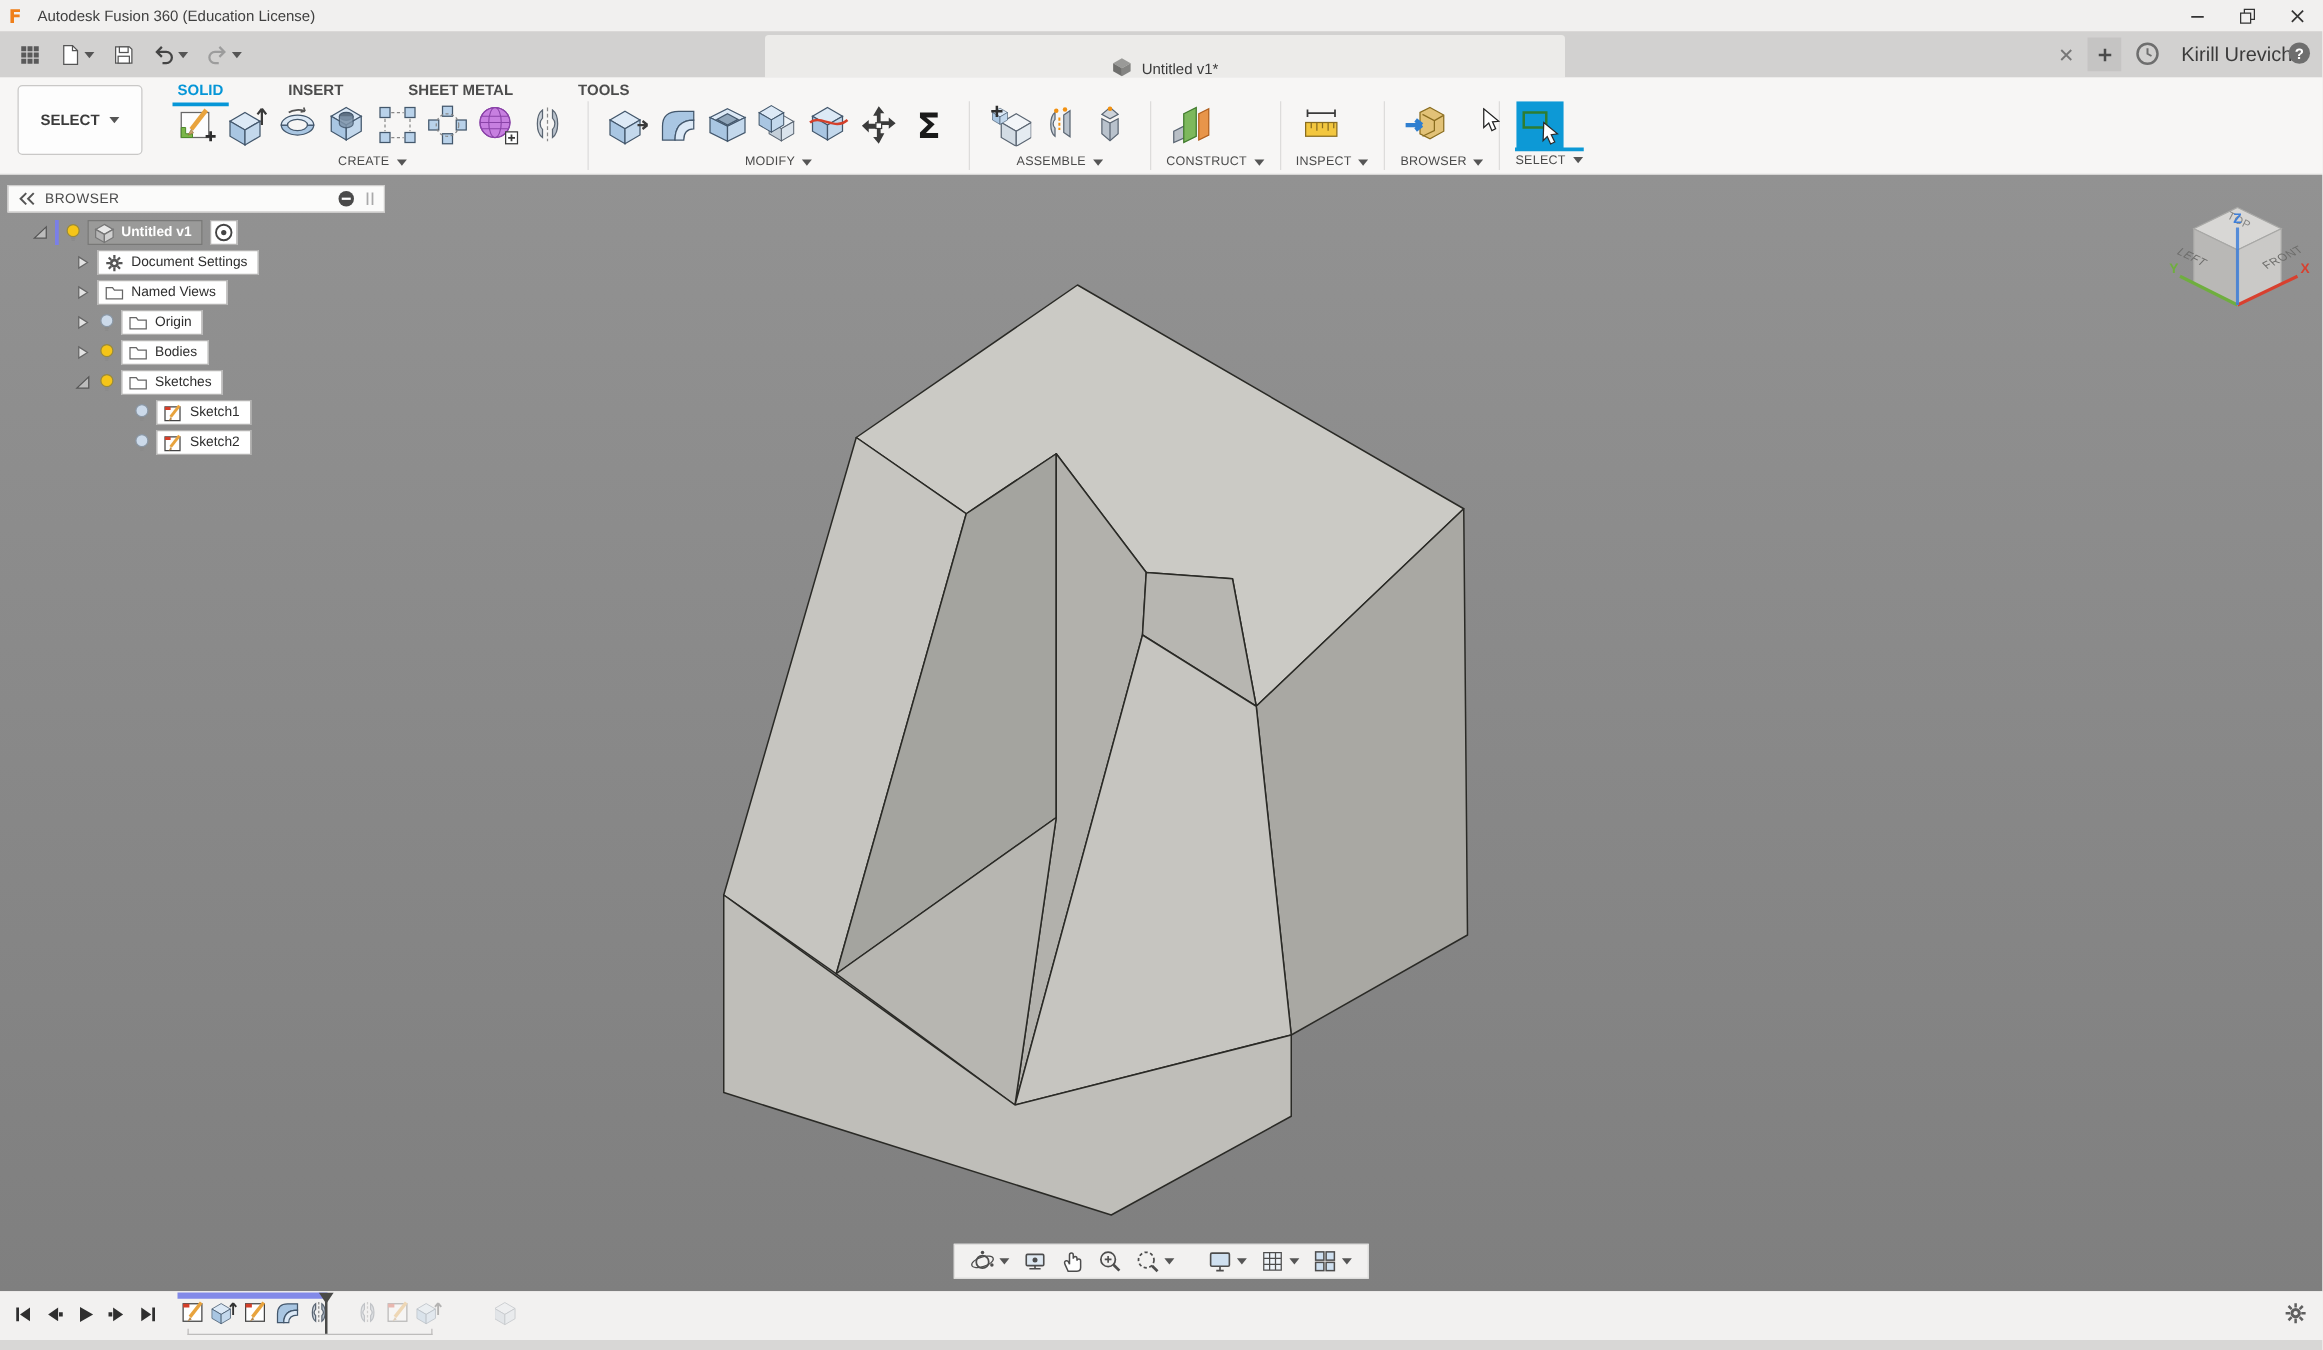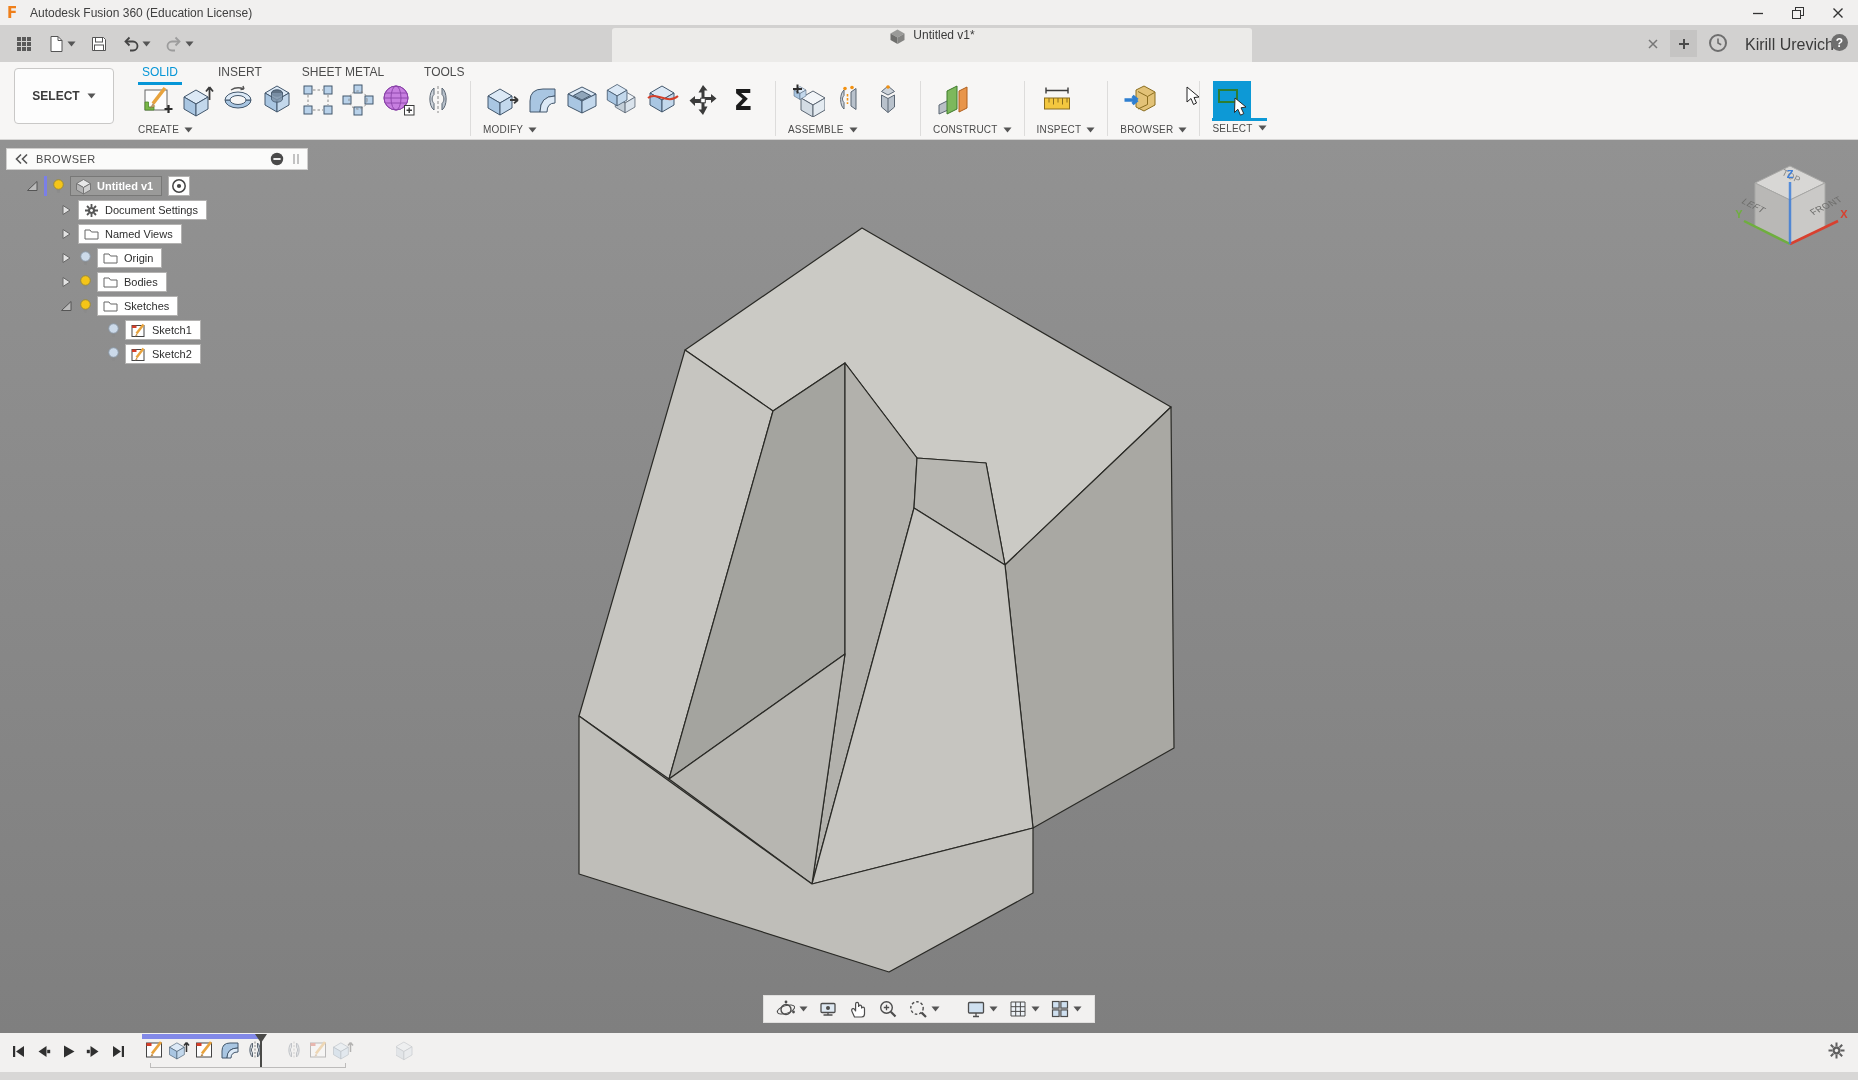--- a/index.html
+++ b/index.html
@@ -11,39 +11,39 @@
   
   .titlebar { position:absolute; left:0; top:0; width:1858px; height:25px; background:#f1f0ef; display:flex; align-items:center; }
   .titlebar .app-title { margin-left:8px; font-size:12px; color:#404040; }
   .win-controls { margin-left:auto; display:flex; }
   .win-btn { width:40px; height:25px; display:flex; align-items:center; justify-content:center; }
 
   
   .tabrow { position:absolute; left:0; top:25px; width:1858px; height:37px; background:#d2d1d0; }
   .qat { position:absolute; left:0; top:0; height:37px; display:flex; align-items:center; gap:4px; padding:0 10px; }
   .qat-btn { height:28px; padding:0 5px; display:flex; align-items:center; gap:2px; }
-  .doc-tab { position:absolute; left:612px; top:3px; width:640px; height:34px; background:#ecebe9; border-radius:3px 3px 0 0; display:flex; align-items:flex-start; justify-content:center; gap:7px; }
+  .doc-tab { position:absolute; left:612px; top:3px; width:640px; height:34px; background:#ecebe9; border-radius:3px 3px 0 0; display:flex; align-items:flex-end; justify-content:center; gap:7px; }
   .doc-tab .tab-label { font-size:12px; color:#3b3b3b; }
   .tab-close { position:absolute; left:1642px; top:8px; width:22px; height:22px; display:flex; align-items:center; justify-content:center; }
   .tab-plus { position:absolute; left:1670px; top:5px; width:27px; height:27px; background:#c5c4c3; display:flex; align-items:center; justify-content:center; }
   .tab-clock { position:absolute; left:1708px; top:8px; }
   .account-name { position:absolute; left:1745px; top:11px; font-size:16px; color:#3b3b3b; }
   .tab-help { position:absolute; left:1830px; top:8px; }
 
   
   .ribbon { position:absolute; left:0; top:62px; width:1858px; height:78px; background:#f7f6f5; border-bottom:1px solid #d7d6d5; }
   .design-btn { position:absolute; left:14px; top:6px; width:100px; height:56px; background:#fdfdfd; border:1px solid #c9c8c7; border-radius:4px; display:flex; align-items:center; justify-content:center; gap:7px; font-weight:bold; font-size:12px; color:#3b3b3b; }
-  .ws-tabs { position:absolute; left:138px; top:1px; display:flex; gap:32px; }
+  .ws-tabs { position:absolute; left:138px; top:1px; display:flex; gap:44px;font-weight:bold; }
   .ws-tab { font-size:12px; color:#4c4c4c; padding:2px 4px 3px; border-bottom:3px solid transparent; }
   .ws-tab.active { color:#0696d7; border-bottom-color:#0696d7; }
   .ribbon-groups { position:absolute; left:126px; top:17px; display:flex; align-items:stretch; }
   .grp { display:flex; flex-direction:column; padding:0 12px; }
   .grp-icons { display:flex; height:42px; align-items:center; }
   .tool-btn { width:40px; height:40px; display:flex; align-items:center; justify-content:center; }
-  .grp-label { height:17px; display:flex; align-items:center; gap:5px; font-size:10px; color:#4a4a4a; letter-spacing:.2px; }
+  .grp-label { height:17px; display:flex; align-items:center; justify-content:center; gap:5px; font-size:10px; color:#4a4a4a; letter-spacing:.2px; }
   .grp-label.sel-active { border-top:3px solid #0d99d6; margin-top:-3px; }
   .grp-sep { width:1px; background:#dddcdb; margin:2px 0; }
   .ribbon-cursor { position:absolute; left:1186px; top:24px; pointer-events:none; }
 
   
   .viewport { position:absolute; left:0; top:140px; width:1858px; height:893px; background:linear-gradient(#929292,#7f7f7f); overflow:hidden; }
   .model-svg { position:absolute; left:0; top:0; }
 
   
   .browser { position:absolute; left:6px; top:8px; width:302px; }

